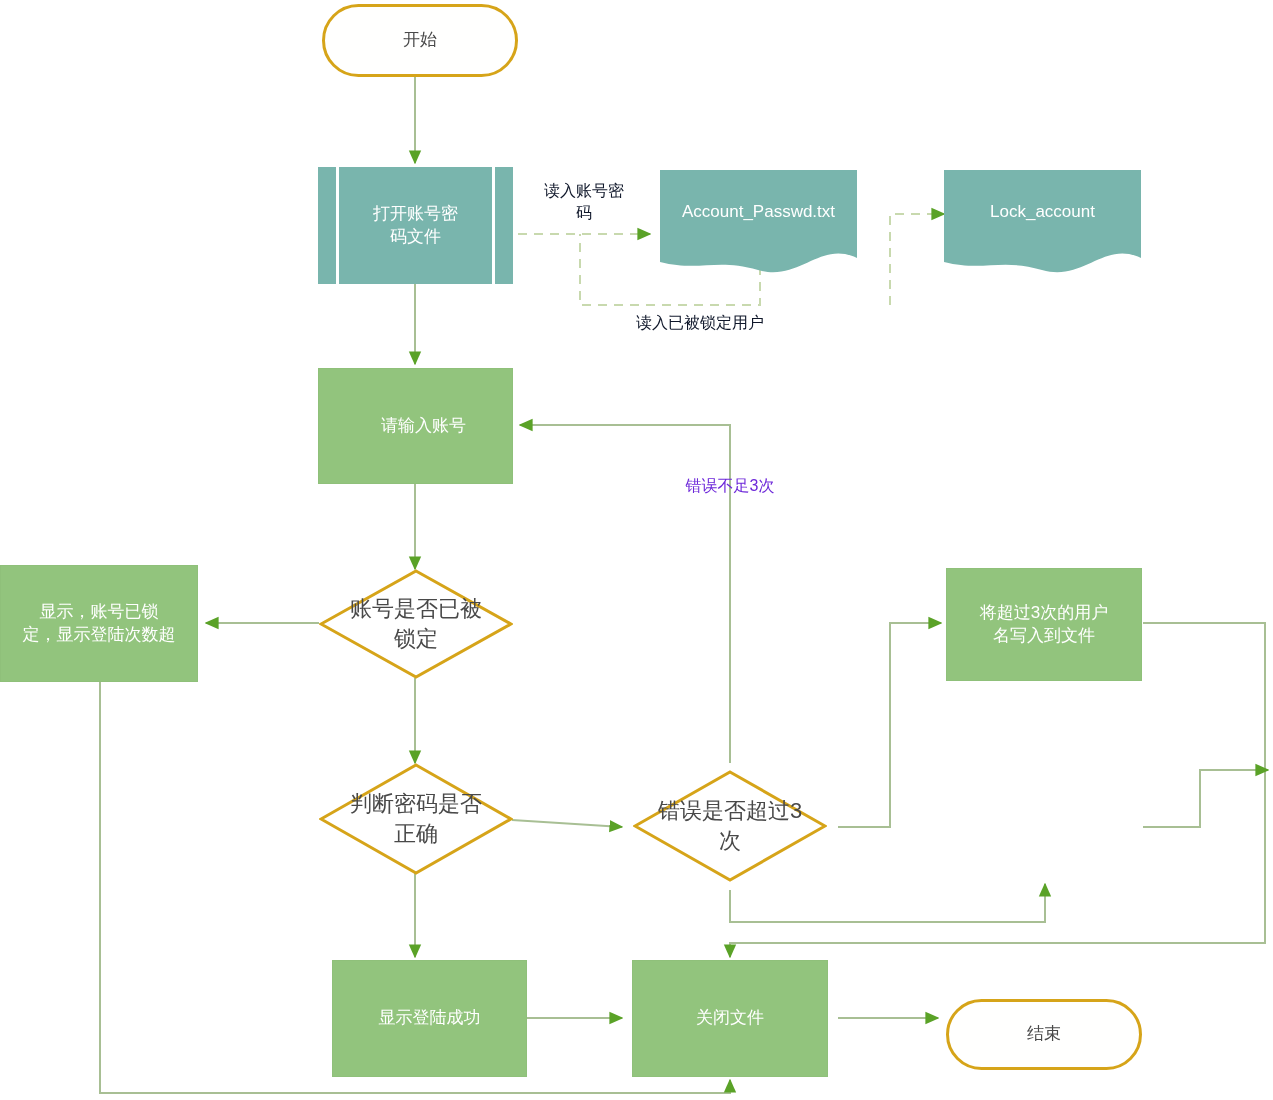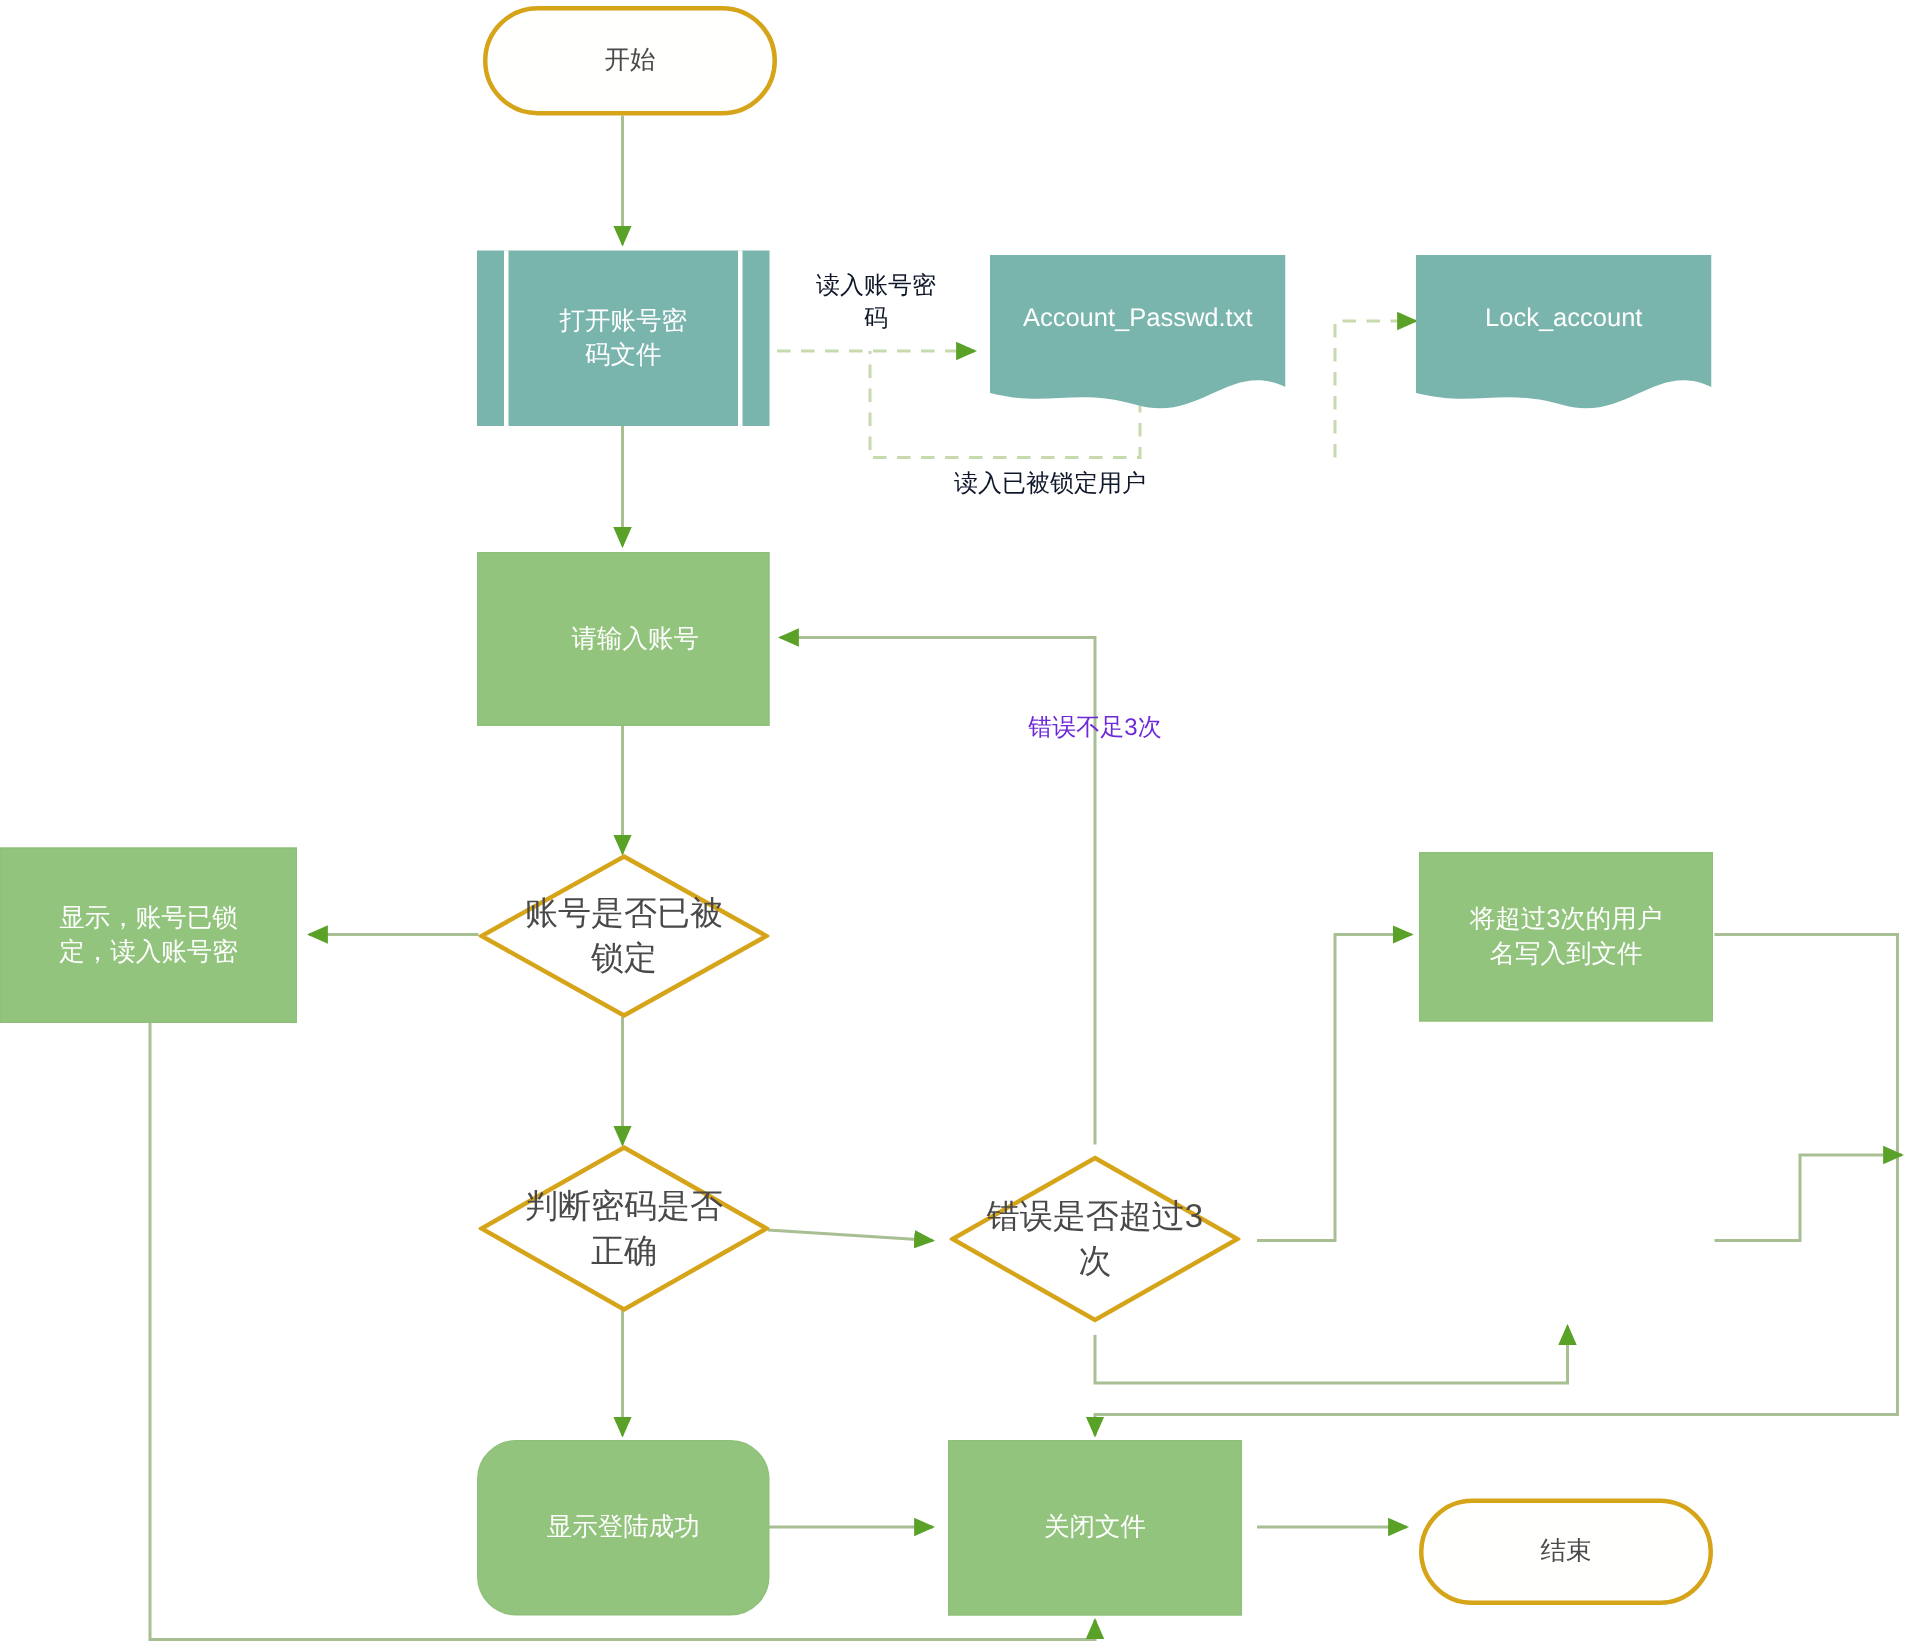--- a/index.html
+++ b/index.html
@@ -178,21 +178,21 @@
   <div class="node decision" style="left:319px;top:569px;width:194px;height:110px;">
     <svg viewBox="0 0 194 110" preserveAspectRatio="none">
       <path d="M97,2 L192,55 L97,108 L2,55 Z" fill="#ffffff" stroke="#d6a419" stroke-width="3"></path>
     </svg>
     <span class="lbl" style="white-space: pre-line;">账号是否已被
 锁定</span>
   </div>
 
   <div class="node proc" style="left:0px;top:565px;width:198px;height:117px;">
     <span style="white-space: pre-line;">显示，账号已锁
-定，读入账号密</span>
+定，显示登陆次数超</span>
   </div>
 
   <div class="node decision" style="left:319px;top:763px;width:194px;height:112px;">
     <svg viewBox="0 0 194 112" preserveAspectRatio="none">
       <path d="M97,2 L192,56 L97,110 L2,56 Z" fill="#ffffff" stroke="#d6a419" stroke-width="3"></path>
     </svg>
     <span class="lbl" style="white-space: pre-line;">判断密码是否
 正确</span>
   </div>
 
@@ -203,21 +203,21 @@
     <span class="lbl" style="white-space: pre-line;">错误是否超过3
 次</span>
   </div>
 
   <div class="node proc" style="left:946px;top:568px;width:196px;height:113px;">
     <span style="white-space: pre-line;">将超过3次的用户
 名写入到文件</span>
   </div>
 
 
-  <div class="node proc" style="left:318px;top:960px;width:195px;height:117px;border-radius:26px;">
+  <div class="node proc" style="left:332px;top:960px;width:195px;height:117px;">
     <span>显示登陆成功</span>
   </div>
 
   <div class="node proc" style="left:632px;top:960px;width:196px;height:117px;">
     <span>关闭文件</span>
   </div>
 
   <div class="node term" style="left:946px;top:983px;width:196px;height:71px;margin-top:16px;">
     <span>结束</span>
   </div>

